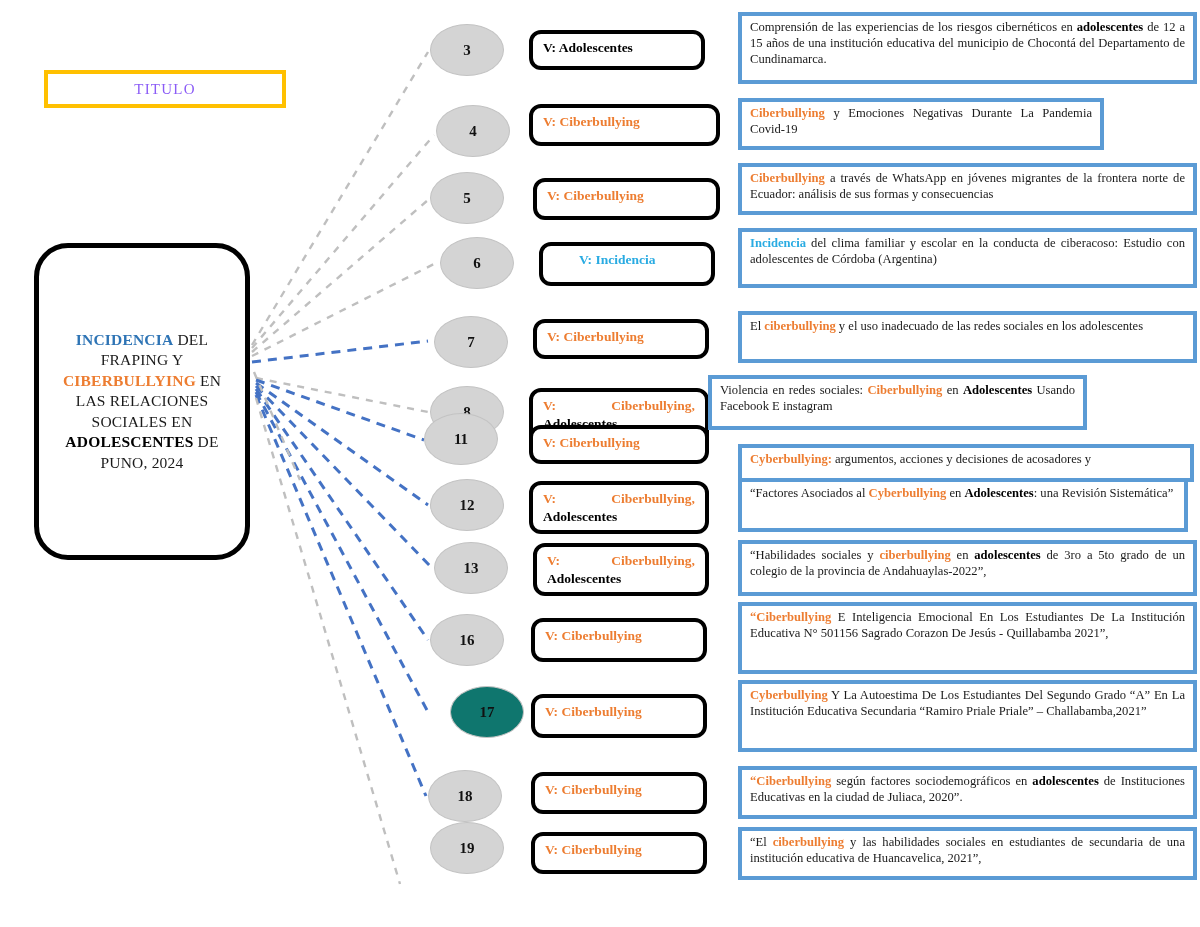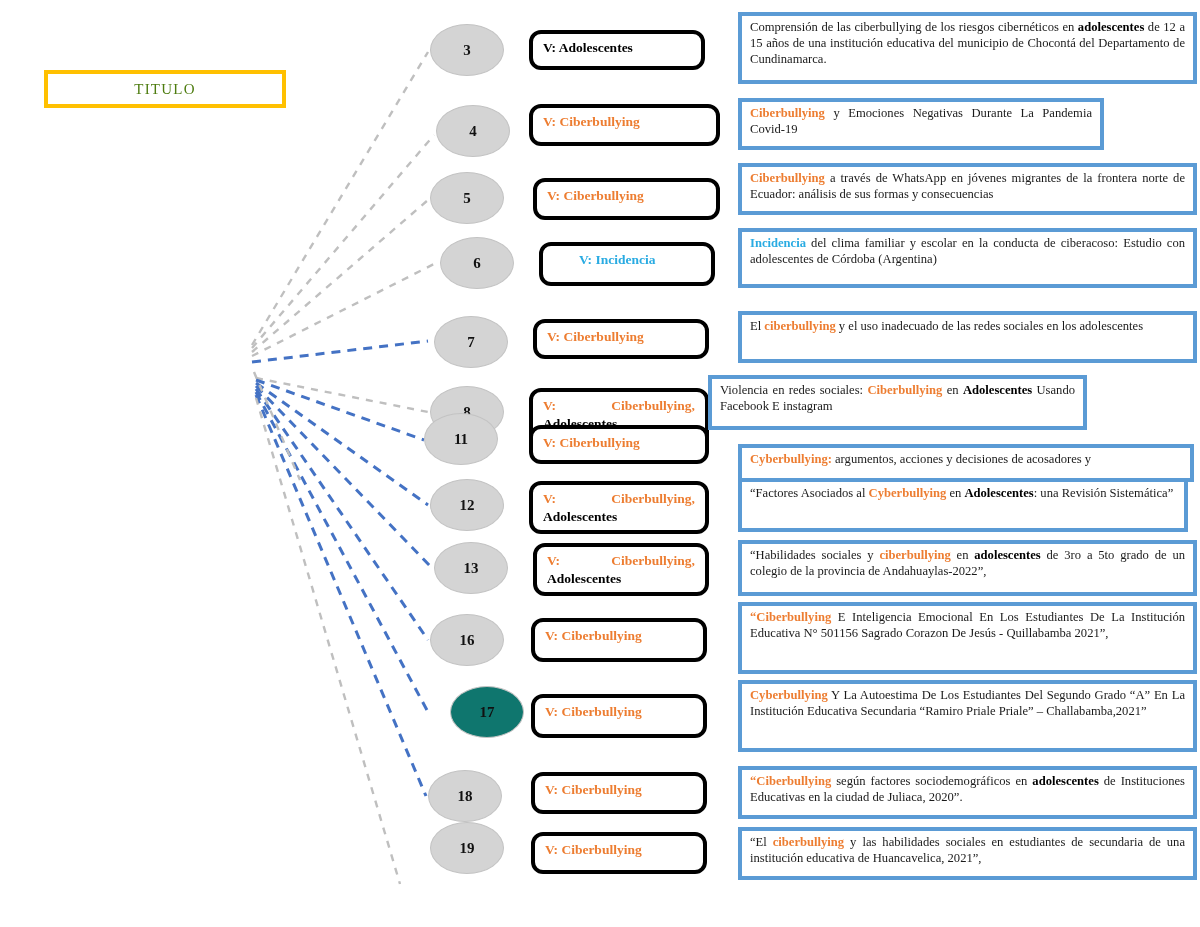--- a/index.html
+++ b/index.html
@@ -17,21 +17,21 @@
   #wires { position:absolute; left:0; top:0; width:1200px; height:927px; z-index:1; }
 
   
   .titulo-box {
     position:absolute; left:44px; top:70px; width:242px; height:38px;
     border:4px solid #FFC000; background:#ffffff;
     display:flex; align-items:center; justify-content:center;
     z-index:4;
   }
   .titulo-box span {
-    font-size:15px; color:#4d7c0f; letter-spacing:1.2px;
+    font-size:15px; color:#8b5cf6; letter-spacing:1.2px;
   }
 
   
   .main-box {
     position:absolute; left:34px; top:243px; width:216px; height:317px;
     border:5px solid #000000; border-radius:34px; background:#ffffff;
     display:flex; align-items:center; justify-content:center;
     z-index:4;
   }
   .main-box .inner {
@@ -92,20 +92,25 @@
       <line x1="256" y1="392" x2="428" y2="712" stroke="#4472C4" stroke-width="3" stroke-dasharray="9,7" stroke-linecap="butt"></line>
       <line x1="256" y1="395" x2="426" y2="796" stroke="#4472C4" stroke-width="3" stroke-dasharray="9,7" stroke-linecap="butt"></line>
       <line x1="256" y1="398" x2="400" y2="884" stroke="#BFBFBF" stroke-width="2.4" stroke-dasharray="7,7" stroke-linecap="butt"></line>
       <line x1="254" y1="372" x2="300" y2="480" stroke="#BFBFBF" stroke-width="2.4" stroke-dasharray="7,7" stroke-linecap="butt"></line>
     </svg>
 
   <div class="titulo-box">
     <span>TITULO</span>
   </div>
 
+  <div class="main-box">
+    <div class="inner">
+      <span class="b-blue">INCIDENCIA</span><span> DEL FRAPING Y </span><span class="b-orange">CIBERBULLYING</span><span> EN LAS RELACIONES SOCIALES EN </span><span class="b-black">ADOLESCENTES</span><span> DE PUNO, 2024</span>
+    </div>
+  </div>
 
   <div id="nodes-layer">
       <div class="node" style="left: 430px; top: 24px; width: 74px; height: 52px; background: rgb(212, 212, 212);">
         <span>3</span>
       </div>
       <div class="node" style="left: 436px; top: 105px; width: 74px; height: 52px; background: rgb(212, 212, 212);">
         <span>4</span>
       </div>
       <div class="node" style="left: 430px; top: 172px; width: 74px; height: 52px; background: rgb(212, 212, 212);">
         <span>5</span>
@@ -189,21 +194,21 @@
       </div>
       <div class="vbox" style="left: 531px; top: 772px; width: 176px; min-height: 42px;">
         <div class="one t-orange">V: Ciberbullying</div>
       </div>
       <div class="vbox" style="left: 531px; top: 832px; width: 176px; min-height: 42px;">
         <div class="one t-orange">V: Ciberbullying</div>
       </div>
     </div>
   <div id="rbox-layer">
       <div class="rbox" style="left: 738px; top: 12px; width: 459px; min-height: 72px; border-color: rgb(91, 155, 213);">
-        <p><span class="">Comprensión de las ciberbullying de los riesgos cibernéticos en </span><span class="t-bold">adolescentes</span><span class=""> de 12 a 15 años de una institución educativa del municipio de Chocontá del Departamento de Cundinamarca.</span></p>
+        <p><span class="">Comprensión de las experiencias de los riesgos cibernéticos en </span><span class="t-bold">adolescentes</span><span class=""> de 12 a 15 años de una institución educativa del municipio de Chocontá del Departamento de Cundinamarca.</span></p>
       </div>
       <div class="rbox" style="left: 738px; top: 98px; width: 366px; min-height: 52px; border-color: rgb(91, 155, 213);">
         <p><span class="t-orange">Ciberbullying</span><span class=""> y Emociones Negativas Durante La Pandemia Covid-19</span></p>
       </div>
       <div class="rbox" style="left: 738px; top: 163px; width: 459px; min-height: 52px; border-color: rgb(91, 155, 213);">
         <p><span class="t-orange">Ciberbullying</span><span class=""> a través de WhatsApp en jóvenes migrantes de la frontera norte de Ecuador: análisis de sus formas y consecuencias</span></p>
       </div>
       <div class="rbox" style="left: 738px; top: 228px; width: 459px; min-height: 60px; border-color: rgb(91, 155, 213);">
         <p><span class="t-cyan">Incidencia</span><span class=""> del clima familiar y escolar en la conducta de ciberacoso: Estudio con adolescentes de Córdoba (Argentina)</span></p>
       </div>

